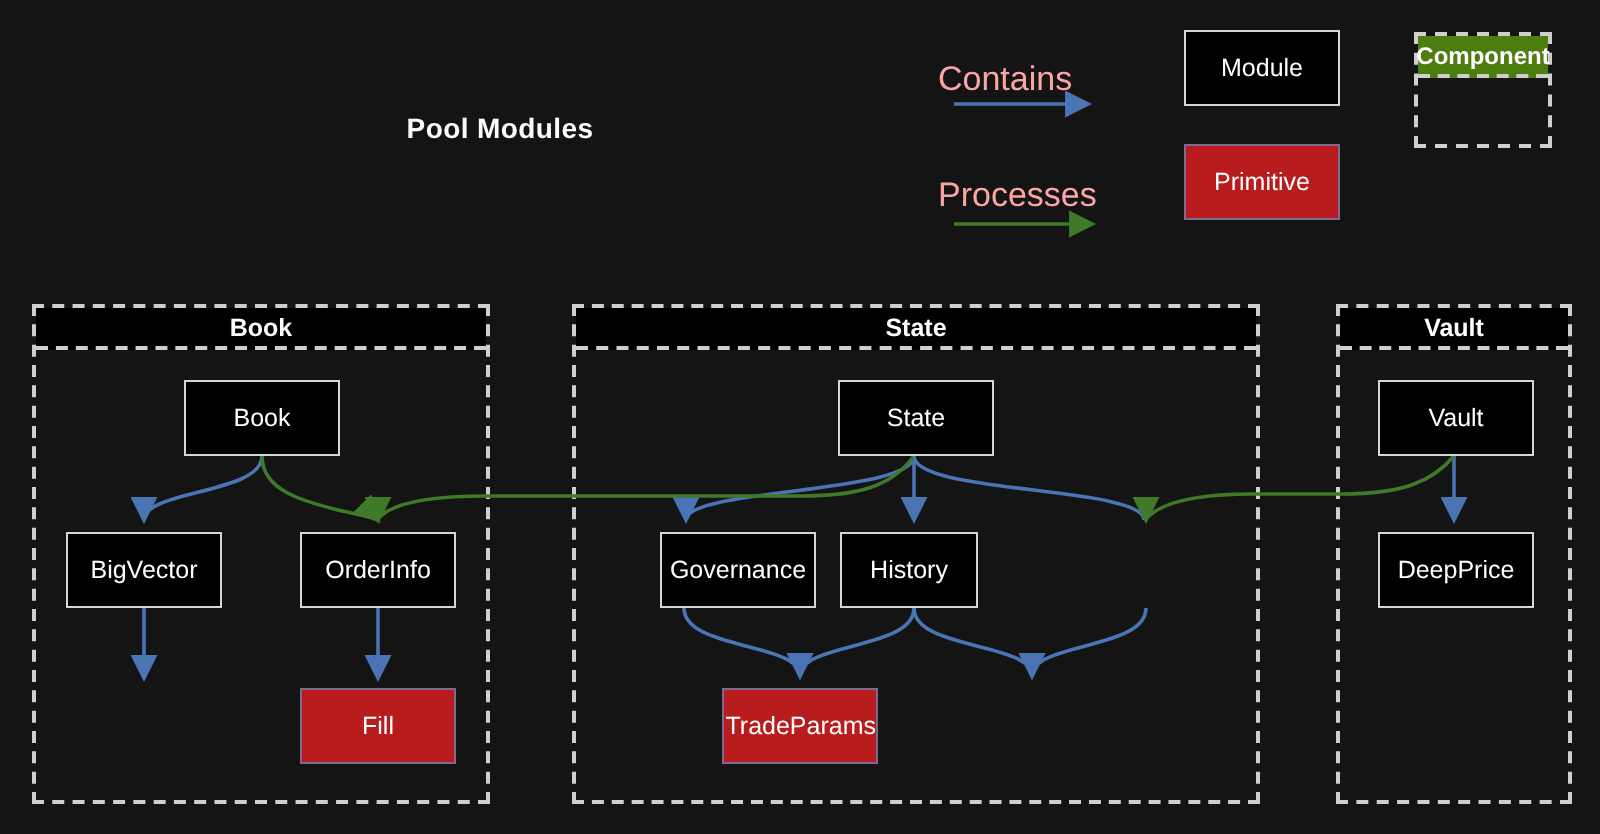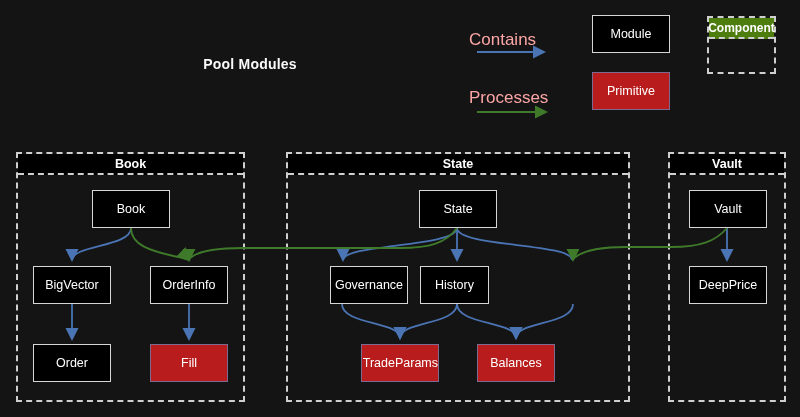--- a/index.html
+++ b/index.html
@@ -111,42 +111,36 @@
 
   <div class="node module-style" style="left:92px;top:190px;">
     <span>Book</span>
   </div>
   <div class="node module-style" style="left:33px;top:266px;">
     <span>BigVector</span>
   </div>
   <div class="node module-style" style="left:150px;top:266px;">
     <span>OrderInfo</span>
   </div>
-  <div class="node module-style" style="left:33px;top:344px;">
-    <span>Order</span>
-  </div>
   <div class="node primitive-style" style="left:150px;top:344px;">
     <span>Fill</span>
   </div>
 
   <div class="node module-style" style="left:419px;top:190px;">
     <span>State</span>
   </div>
   <div class="node module-style" style="left:303px;top:266px;margin-left:27px;">
     <span>Governance</span>
   </div>
   <div class="node module-style" style="left:420px;top:266px;width:69px;">
     <span>History</span>
   </div>
   <div class="node primitive-style" style="left:361px;top:344px;justify-content:flex-end;">
     <span>TradeParams</span>
   </div>
-  <div class="node primitive-style" style="left:477px;top:344px;">
-    <span>Balances</span>
-  </div>
 
   <div class="node module-style" style="left:689px;top:190px;">
     <span>Vault</span>
   </div>
   <div class="node module-style" style="left:689px;top:266px;">
     <span>DeepPrice</span>
   </div>
 
 </div>
 

